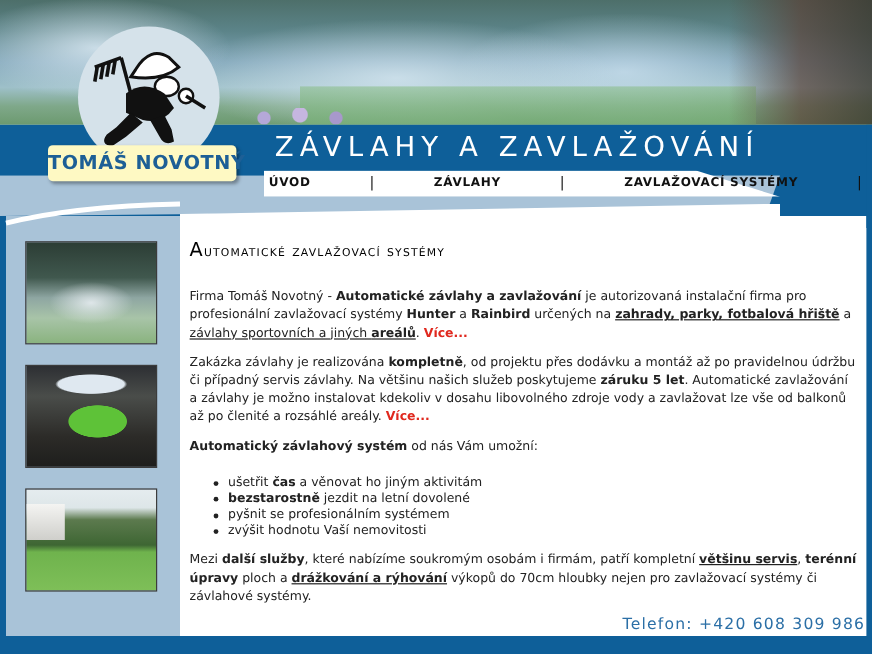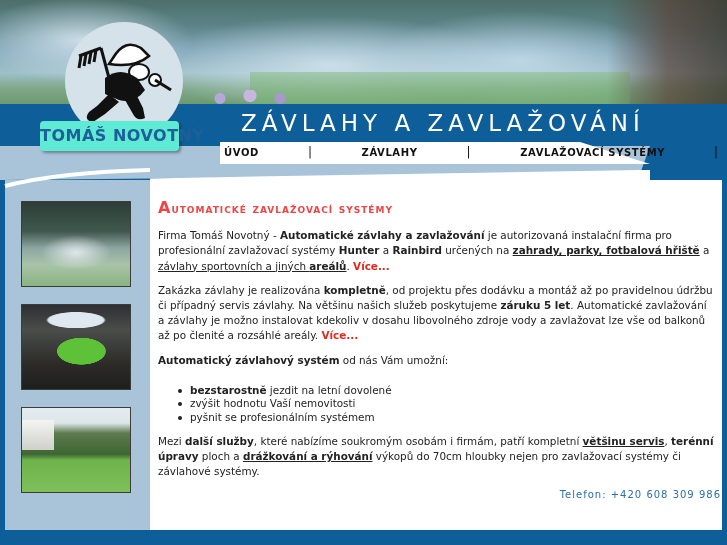--- a/index.html
+++ b/index.html
@@ -30,21 +30,21 @@
     position: absolute; left: 250px; top: 72px; width: 380px; height: 32px;
     background: linear-gradient(180deg, rgba(140,190,140,0.6), rgba(120,175,120,0.8));
   }
 
   
   .banner {
     position: absolute; left: 0; top: 104px; width: 727px; height: 42px;
     background: #0e5f99;
   }
   .site-title {
-    position: absolute; left: 241px; top: 110px;
+    position: absolute; left: 229px; top: 110px;
     font-family: "DejaVu Sans", sans-serif; font-size: 23px; letter-spacing: 5px;
     color: #ffffff; font-weight: normal; white-space: nowrap;
   }
 
   
   .nav-band {
     position: absolute; left: 0; top: 140px; width: 727px; height: 50px;
     background: #0e5f99;
   }
   .nav-light {
@@ -67,22 +67,22 @@
 
   
   .logo-circle {
     position: absolute; left: 65px; top: 22px; width: 118px; height: 118px; border-radius: 50%;
     background: #d5e2ea;
   }
   .logo-figure {
     position: absolute; left: 75px; top: 38px; width: 100px; height: 88px;
   }
   .logo-name {
-    position: absolute; left: 40px; top: 121px; width: 139px; height: 30px;
-    background: #5eead4; border-radius: 4px;
+    position: absolute; left: 40px; top: 121px; width: 157px; height: 30px;
+    background: #fef9c3; border-radius: 4px;
     box-shadow: 2px 2px 3px rgba(0,0,0,0.35);
     font-family: "DejaVu Sans", sans-serif; font-size: 16px; font-weight: bold;
     color: #1d5f96; text-align: center; line-height: 30px; letter-spacing: 0.5px;
     white-space: nowrap;
   }
 
   
   .side {
     position: absolute; left: 0; top: 180px; width: 150px; height: 350px;
     background: #a9c3d8;
@@ -115,22 +115,22 @@
     position: absolute; left: 0; top: 12px; width: 32px; height: 30px;
     background: linear-gradient(180deg, #f4f4f2, #cfcfcb);
   }
 
   
   .content {
     position: absolute; left: 158px; top: 200px; width: 556px;
     font-size: 10.4px; line-height: 15.2px; color: #222;
   }
   .content h1 {
-    font-family: "DejaVu Sans", sans-serif; font-size: 13px; font-weight: bold;
-    font-variant: small-caps; letter-spacing: 1px; color: #ef4444; margin-bottom: 12px;
+    font-family: "DejaVu Sans", sans-serif; font-size: 13px; font-weight: normal;
+    font-variant: small-caps; letter-spacing: 1px; color: #000000; margin-bottom: 23px;
   }
   .content h1 .cap { font-size: 16px; }
   .content p { margin-bottom: 9px; }
   .content b { font-weight: bold; }
   .content a.u { color: #222; text-decoration: underline; font-weight: bold; }
   .content a.u-plain { color: #222; text-decoration: underline; }
   .content a.more { color: #e0281e; font-weight: bold; text-decoration: none; }
   .content ul { list-style: none; margin: 6px 0 10px 18px; }
   .content ul li { position: relative; padding-left: 14px; line-height: 13.4px; }
   .content ul li::before {
@@ -138,22 +138,22 @@
     border-radius: 50%; background: #222;
   }
 
   
   .right-edge {
     position: absolute; left: 722px; top: 104px; width: 5px; height: 441px; background: #0e5f99;
   }
 
   
   .contact {
-    position: absolute; right: 6px; top: 488px; 
-    font-size: 10px; letter-spacing: 1px; color: #2b6fa6; line-height: 14px;
+    position: absolute; right: 6px; top: 514px; 
+    font-size: 13px; letter-spacing: 1px; color: #2b6fa6; line-height: 14px;
   }
   .contact a { color: #2b6fa6; text-decoration: none; }
   .footer-bar {
     position: absolute; left: 0; top: 530px; width: 727px; height: 15px; background: #0e5f99;
   }
 </style>
 </head>
 <body>
 
 <div class="hero">
@@ -230,23 +230,24 @@
 
   <p>
     <span>Zakázka závlahy je realizována </span><b>kompletně</b><span>, od projektu přes dodávku a montáž až po pravidelnou údržbu či případný servis závlahy. Na většinu našich služeb poskytujeme </span><b>záruku 5 let</b><span>. Automatické zavlažování a závlahy je možno instalovat kdekoliv v dosahu libovolného zdroje vody a zavlažovat lze vše od balkonů až po členité a rozsáhlé areály. </span><a href="#" class="more">Více...</a>
   </p>
 
   <p style="margin-bottom:16px;">
     <b>Automatický závlahový systém</b><span> od nás Vám umožní:</span>
   </p>
 
   <ul>
+    <li><span>ušetřit </span><b>čas</b><span> a věnovat ho jiným aktivitám</span></li>
     <li><b>bezstarostně</b><span> jezdit na letní dovolené</span></li>
+    <li><span>pyšnit se profesionálním systémem</span></li>
     <li><span>zvýšit hodnotu Vaší nemovitosti</span></li>
-    <li><span>pyšnit se profesionálním systémem</span></li>
   </ul>
 
   <p>
     <span>Mezi </span><b>další služby</b><span>, které nabízíme soukromým osobám i firmám, patří kompletní </span><a href="#" class="u">většinu servis</a><span>, </span><b>terénní úpravy</b><span> ploch a </span><a href="#" class="u">drážkování a rýhování</a><span> výkopů do 70cm hloubky nejen pro zavlažovací systémy či závlahové systémy.</span>
   </p>
 </div>
 
 <div class="right-edge"></div>
 
 <div class="contact">

